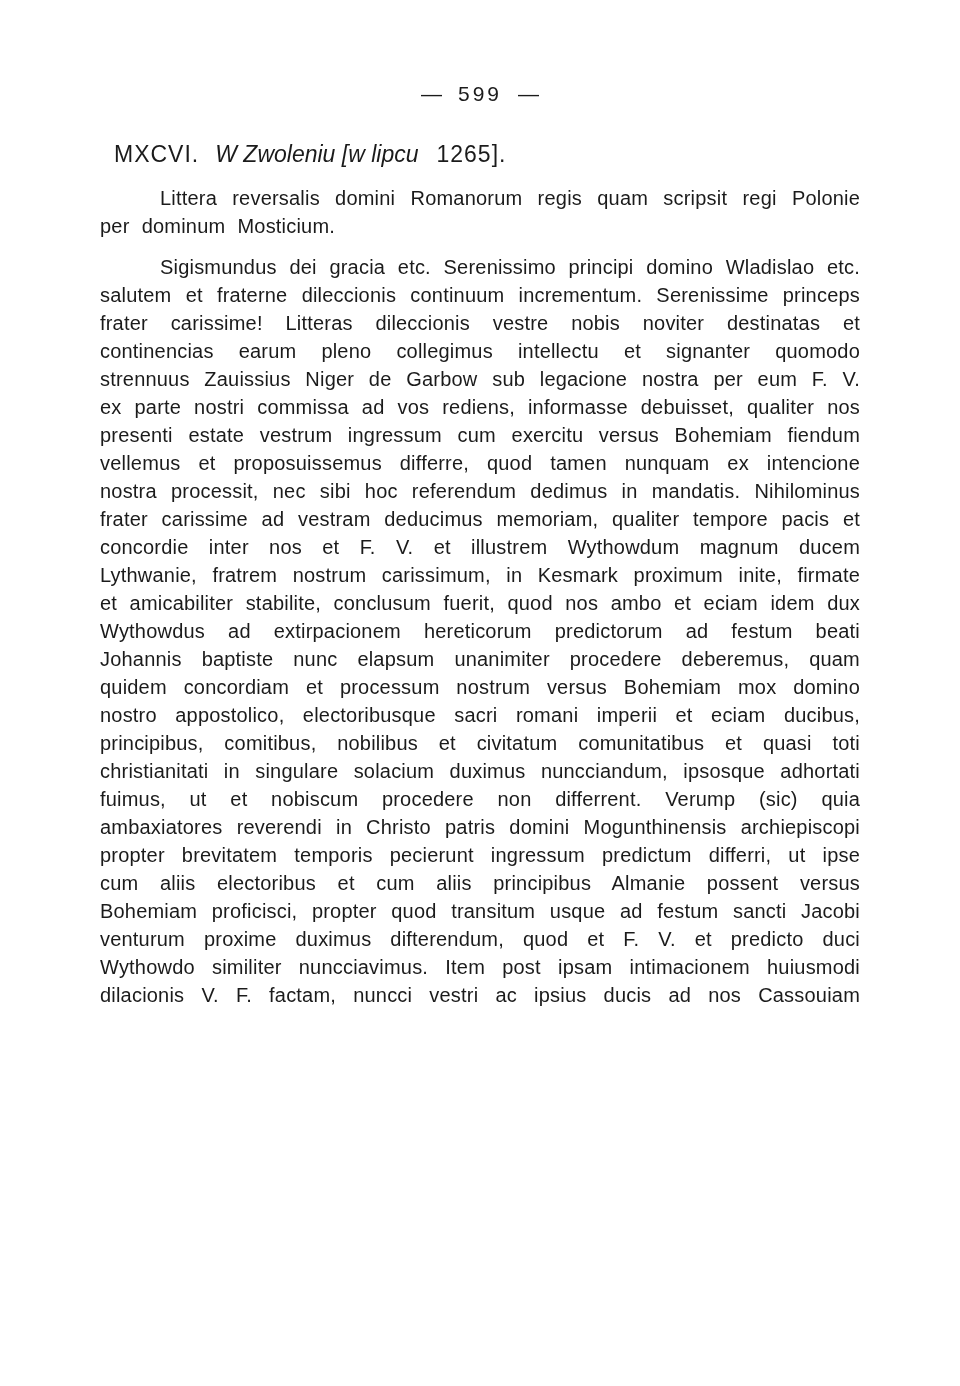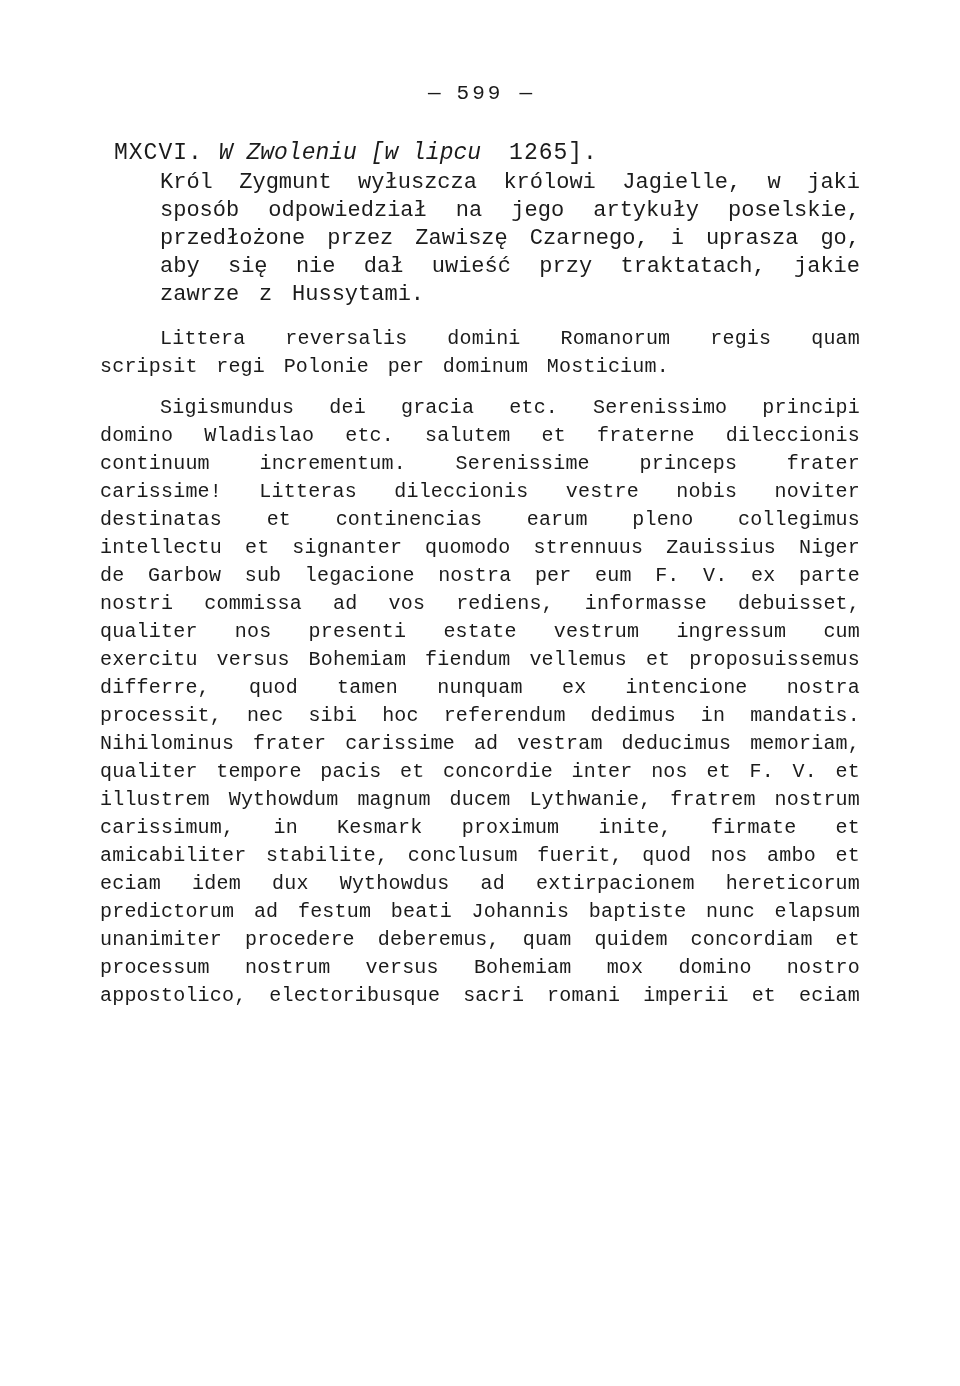--- a/index.html
+++ b/index.html
@@ -7,21 +7,21 @@
     padding: 0;
     background: #ffffff;
   }
   .page {
     position: relative;
     width: 960px;
     height: 1010px;
     box-sizing: border-box;
     background: #ffffff;
     color: #1b1b1b;
-    font-family: Liberation Mono, monospace;
+    font-family: Liberation Sans, sans-serif;
     padding: 82px 100px 0 100px;
     overflow: hidden;
   }
   .page-header {
     text-align: center;
     font-size: 21px;
     margin-bottom: 34px;
     white-space: nowrap;
   }
   .page-header .dash {
@@ -38,21 +38,21 @@
     line-height: 28px;
     margin: 0 0 2px 0;
   }
   .entry-number {
     letter-spacing: 1px;
     margin-right: 16px;
     margin-left: 14px;
   }
   .entry-title {
     font-style: italic;
-    margin-right: 28px;
+    margin-right: 18px;
   }
   .entry-year {
     letter-spacing: 1px;
   }
   .entry-summary {
     margin-left: 60px;
     font-size: 22px;
     line-height: 28px;
     text-align: justify;
     word-spacing: 0.30em;
@@ -79,19 +79,18 @@
 <div class="page">
 
   <div class="page-header">
     <span class="dash">—</span><span class="page-num">599</span><span class="dash">—</span>
   </div>
 
   <div class="entry-heading">
     <span class="entry-number">MXCVI.</span><span class="entry-title">W Zwoleniu [w lipcu</span><span class="entry-year">1265].</span>
   </div>
 
-  <div class="entry-summary">Król Zygmunt wyłuszcza królowi Jagielle, w jaki sposób odpowiedział na jego artykuły poselskie, przedłożone przez Zawiszę Czarnego, i uprasza go, aby się nie dał uwieść przy traktatach, jakie zawrze z Hussytami.</div>
 
   <p class="para rubric">Littera reversalis domini Romanorum regis quam scripsit regi Polonie per dominum Mosticium.</p>
 
   <p class="para letter">Sigismundus dei gracia etc. Serenissimo principi domino Wladislao etc. salutem et fraterne dileccionis continuum incrementum. Serenissime princeps frater carissime! Litteras dileccionis vestre nobis noviter destinatas et continencias earum pleno collegimus intellectu et signanter quomodo strennuus Zauissius Niger de Garbow sub legacione nostra per eum F. V. ex parte nostri commissa ad vos rediens, informasse debuisset, qualiter nos presenti estate vestrum ingressum cum exercitu versus Bohemiam fiendum vellemus et proposuissemus differre, quod tamen nunquam ex intencione nostra processit, nec sibi hoc referendum dedimus in mandatis. Nihilominus frater carissime ad vestram deducimus memoriam, qualiter tempore pacis et concordie inter nos et F. V. et illustrem Wythowdum magnum ducem Lythwanie, fratrem nostrum carissimum, in Kesmark proximum inite, firmate et amicabiliter stabilite, conclusum fuerit, quod nos ambo et eciam idem dux Wythowdus ad extirpacionem hereticorum predictorum ad festum beati Johannis baptiste nunc elapsum unanimiter procedere deberemus, quam quidem concordiam et processum nostrum versus Bohemiam mox domino nostro appostolico, electoribusque sacri romani imperii et eciam ducibus, principibus, comitibus, nobilibus et civitatum comunitatibus et quasi toti christianitati in singulare solacium duximus nuncciandum, ipsosque adhortati fuimus, ut et nobiscum procedere non differrent. Verump (sic) quia ambaxiatores reverendi in Christo patris domini Mogunthinensis archiepiscopi propter brevitatem temporis pecierunt ingressum predictum differri, ut ipse cum aliis electoribus et cum aliis principibus Almanie possent versus Bohemiam proficisci, propter quod transitum usque ad festum sancti Jacobi venturum proxime duximus difterendum, quod et F. V. et predicto duci Wythowdo similiter nuncciavimus. Item post ipsam intimacionem huiusmodi dilacionis V. F. factam, nuncci vestri ac ipsius ducis ad nos Cassouiam pervenerunt, in legacione sua nomine vestri ipsis commissa vocis oraculo pecierunt, quod ingressum contra Hussitas in Bohemiam deberemus isto anno differre, sperareretis enim, si nobis placeret, ipsos hereticos per modum concordie posse reducere ad obedienciam sancte romane ecclesie et vere fidei confessionem ac eciam dedicionem nostram. Per quos nunccios eidem F. V. respondimus, nos velle consentire ad honestam concordiam, quam cum deo et honore possemus recipere. Verum eisdem nunciis clare diximus, quod differre transitum ad Bohemiam in nostra non esset aliquatenus potestate. Item eciam proxime per Zawissium predictum vestre dileccioni nuncciavimus, quod nullomodo transitum contra hereticos prolongare possemus, concordiam autem, si expediens fieri posset, libenti animo videremus. Verumptamen ipsi Zauissio ad partem diximus, non tamen vobis hoc nuncciando, quod si utique V. F. contra hereticos hac estate procedere nollet, quod extunc onus dilacionis huiusmodi in vos suscipere deberetis. Hec quidem relacio, dicto Zawissio, coram reverendo patre domino Fernando Lucensi episcopo appostolice sedis legato, nec non baronibus Hun-</p>
 
 </div>
 
 </body></html>

